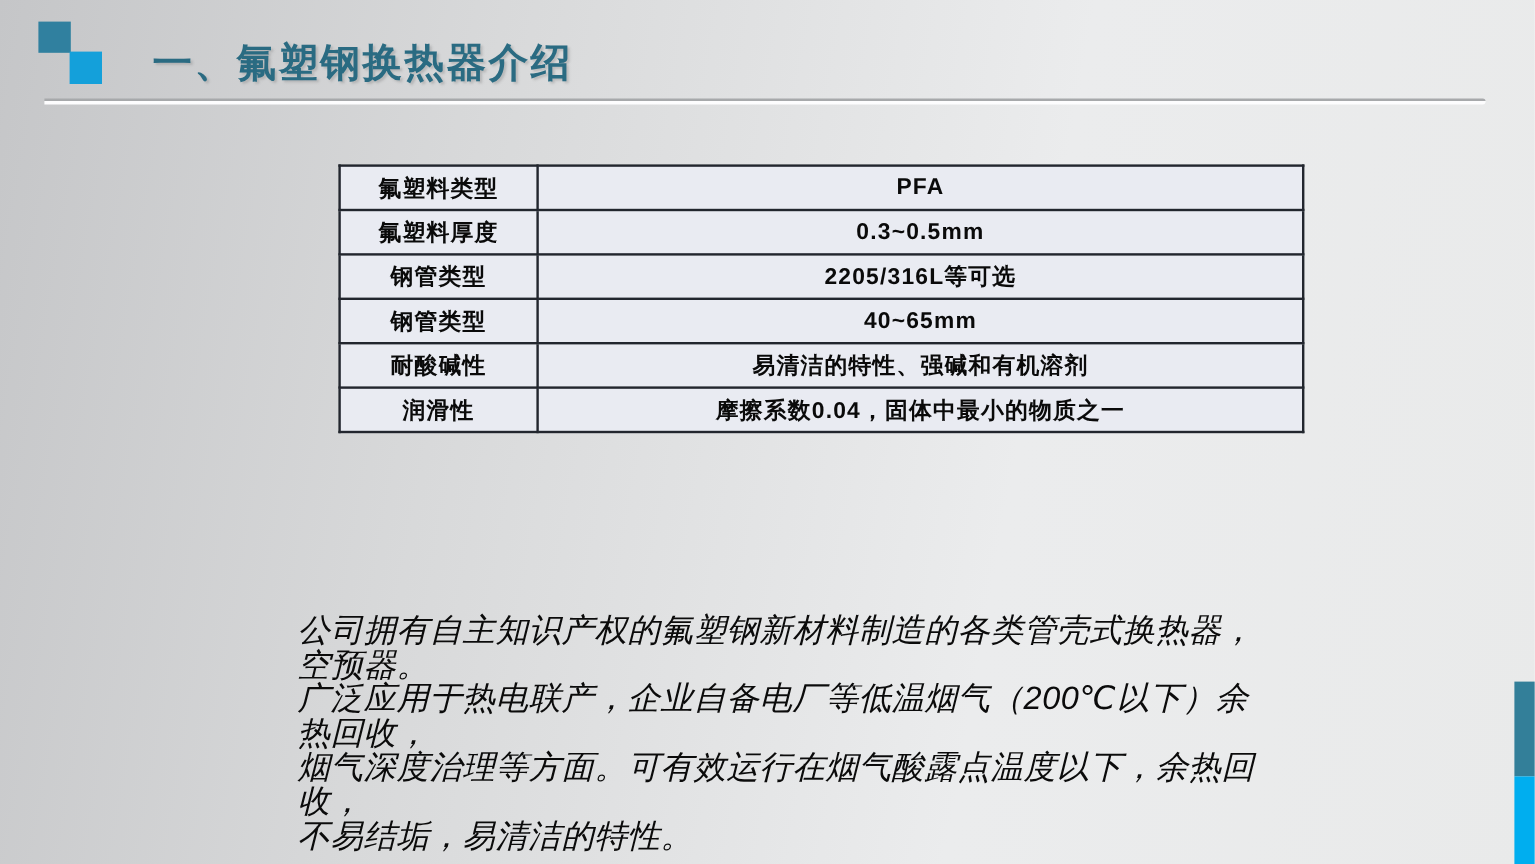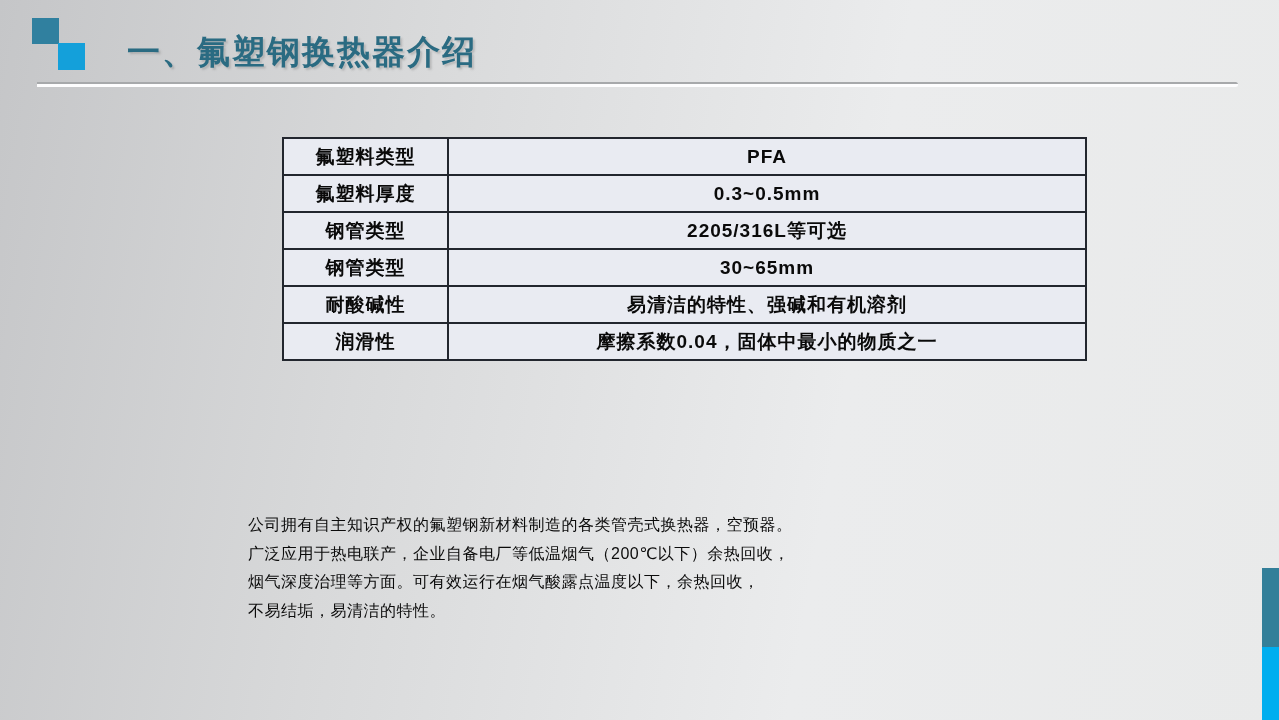--- a/index.html
+++ b/index.html
@@ -69,24 +69,25 @@
     color: #0a0a0a;
     padding: 0 4px;
     letter-spacing: 1px;
   }
   .spec-table td.lbl { width: 155px; }
   
   .para {
     position: absolute;
     left: 248px; top: 511px;
     width: 800px;
-    font-size: 16px;
+    font-size: 27px;
     line-height: 28.6px;
     color: #0b0b0b;
     letter-spacing: 0.5px;
+    font-style: italic;
   }
   
   .bar { position: absolute; right: 0; width: 17px; }
   .bar-teal { top: 568px; height: 79px; background: #337f99; }
   .bar-blue { top: 647px; height: 73px; background: #00aeef; }
 </style>
 </head>
 <body>
 
 <div class="slide">
@@ -107,21 +108,21 @@
       <tr>
         <td class="lbl">氟塑料厚度</td>
         <td class="val">0.3~0.5mm</td>
       </tr>
       <tr>
         <td class="lbl">钢管类型</td>
         <td class="val">2205/316L等可选</td>
       </tr>
       <tr>
         <td class="lbl">钢管类型</td>
-        <td class="val">30~65mm</td>
+        <td class="val">40~65mm</td>
       </tr>
       <tr>
         <td class="lbl">耐酸碱性</td>
         <td class="val">易清洁的特性、强碱和有机溶剂</td>
       </tr>
       <tr>
         <td class="lbl">润滑性</td>
         <td class="val">摩擦系数0.04，固体中最小的物质之一</td>
       </tr>
     </tbody>

